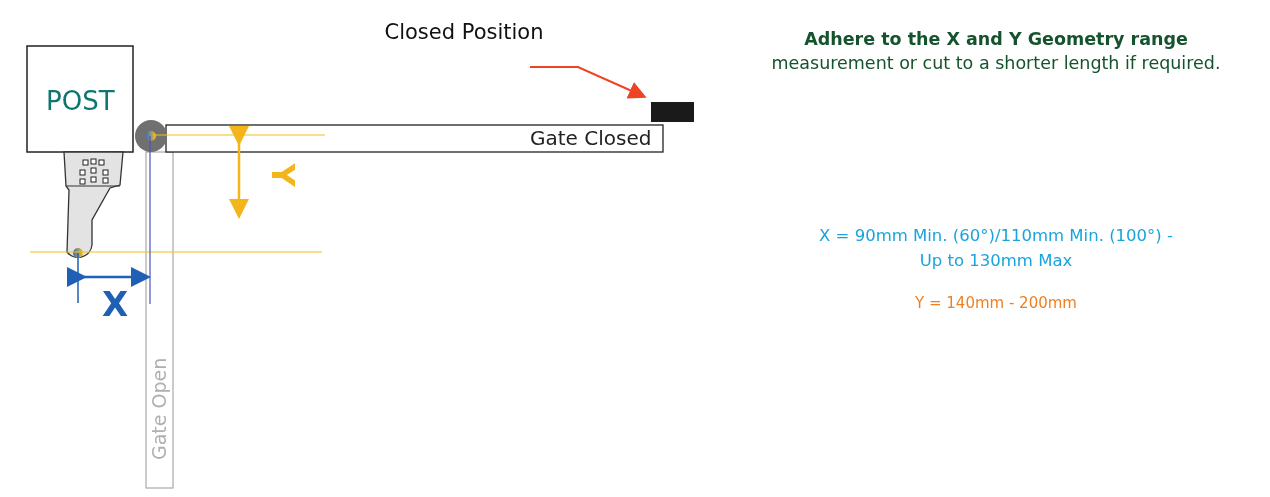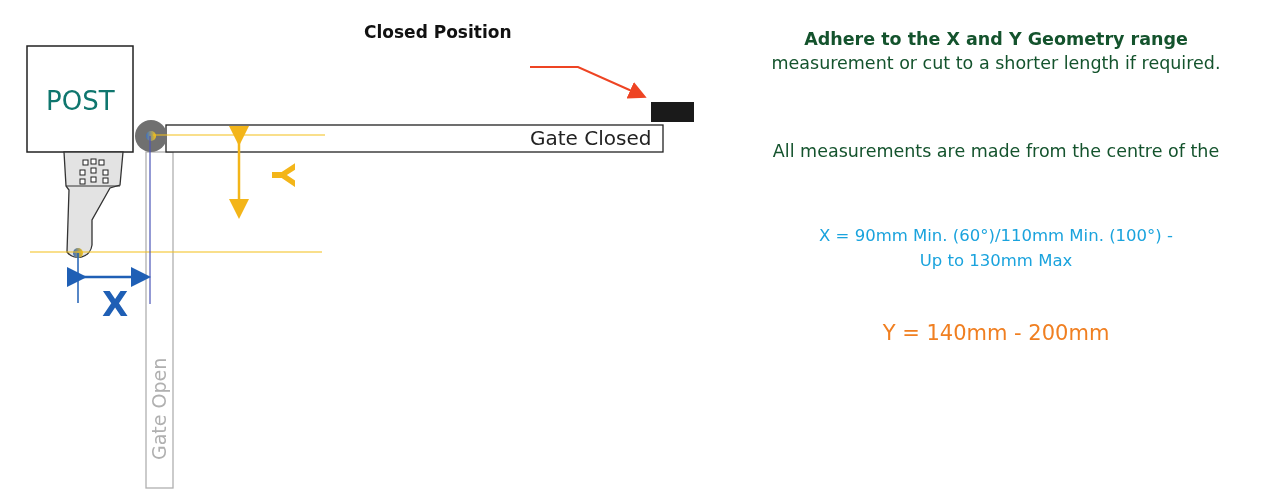--- a/index.html
+++ b/index.html
@@ -1,35 +1,35 @@
 <!DOCTYPE html>
 <html><head>
   <meta charset="utf-8">
   <style>
     html, body { margin: 0; padding: 0; background: #ffffff; }
     body { width: 1270px; height: 497px; position: relative; overflow: hidden;
            font-family: "DejaVu Sans", "Liberation Sans", sans-serif; }
     #diagram { position: absolute; left: 0; top: 0; width: 1270px; height: 497px; }
     .abs { position: absolute; }
     .post-label { font-size: 26px; color: #0f766e; }
-    .stop-label { font-family: "DejaVu Sans", sans-serif; font-weight: bold; font-size: 17px; color: #111;
-                  text-align: left; line-height: 24px; }
+    .stop-label { font-family: "DejaVu Sans", sans-serif; font-weight: normal; font-size: 21px; color: #111;
+                  text-align: center; line-height: 24px; }
     .closed-label { font-size: 20px; color: #222; }
     .open-label { font-size: 19px; color: #b0b0b0; transform-origin: left top; transform: rotate(-90deg);
                   white-space: nowrap; }
     .x-label { font-family: "DejaVu Sans", sans-serif; font-weight: bold; font-size: 34px; color: #1f5fb5; }
     .y-label { font-family: "DejaVu Sans", sans-serif; font-weight: bold; font-size: 32px; color: #f3b519;
                transform: rotate(90deg); transform-origin: center center; }
     .info { position: absolute; left: 730px; width: 532px; text-align: center; color: #14532d;
             font-family: "DejaVu Sans", sans-serif; }
     .info-title { top: 27px; font-weight: bold; font-size: 17.5px; line-height: 24px; }
     .info-body  { top: 51px; font-size: 17.5px; line-height: 25px; }
     .info-note  { top: 138px; font-size: 17.5px; line-height: 26px; }
     .info-x     { top: 223px; font-size: 16.5px; line-height: 25px; color: #1aa3dd; }
-    .info-y     { top: 321px; font-size: 21px; line-height: 25px; color: #f07f21; }
+    .info-y     { top: 291px; font-size: 15px; line-height: 25px; color: #f07f21; }
   </style>
 </head>
 <body>
 
 <div id="diagram">
   <svg class="abs" style="left:0;top:0" width="1270" height="497" viewBox="0 0 1270 497">
     <defs>
       <linearGradient id="pivotGrad" x1="0" x2="1" y1="0" y2="0">
         <stop offset="0" stop-color="#3b6fc4"></stop>
         <stop offset="1" stop-color="#f3c019"></stop>
@@ -106,20 +106,19 @@
 
   <div class="abs x-label" style="left:102px;top:284px;">X</div>
 
   <div class="abs y-label" style="left:271px;top:156px;">Y</div>
 
   <div class="info info-title">Adhere to the X and Y Geometry range</div>
   <div class="info info-body">
     <div>measurement or cut to a shorter length if required.</div>
   </div>
   <div class="info info-note">
-    <div>All measurements are made from the centre of the</div>
   </div>
   <div class="info info-x">
     <div>X = 90mm Min. (60°)/110mm Min. (100°) -</div>
     <div>Up to 130mm Max</div>
   </div>
   <div class="info info-y">Y = 140mm - 200mm</div>
 </div>
 
 </body></html>

